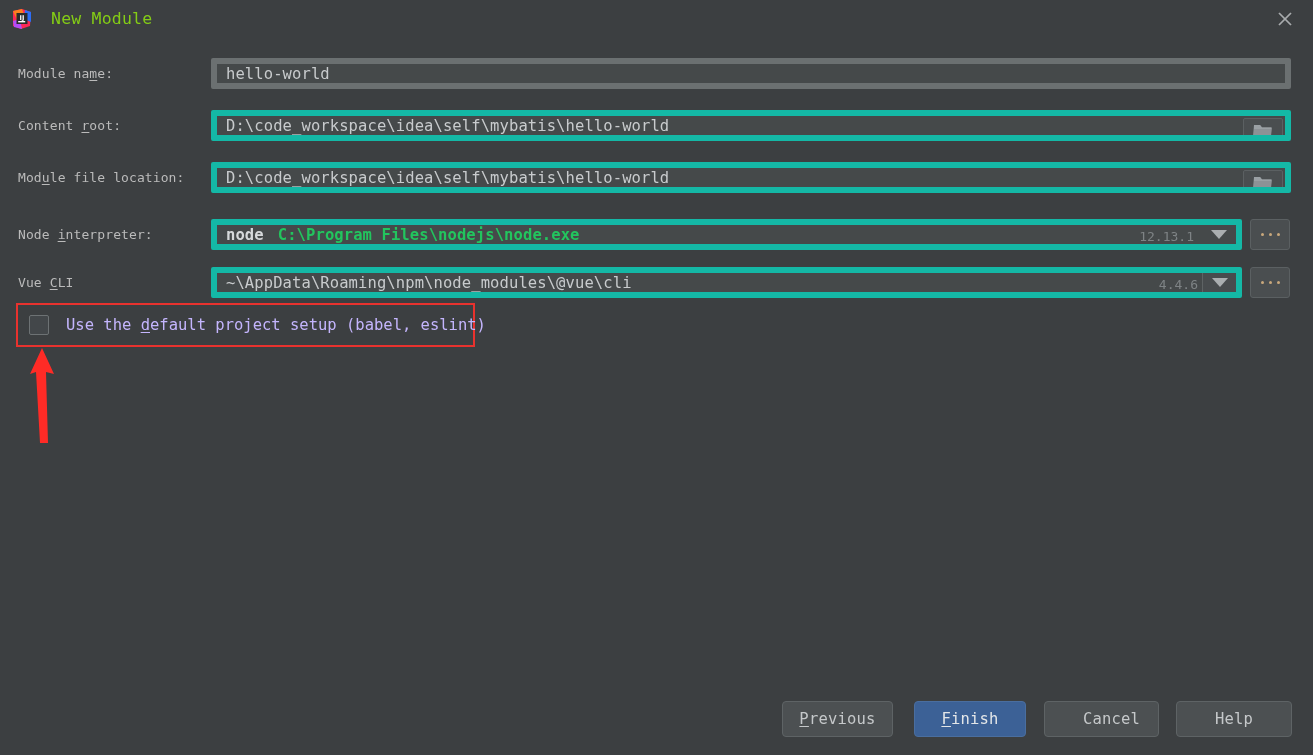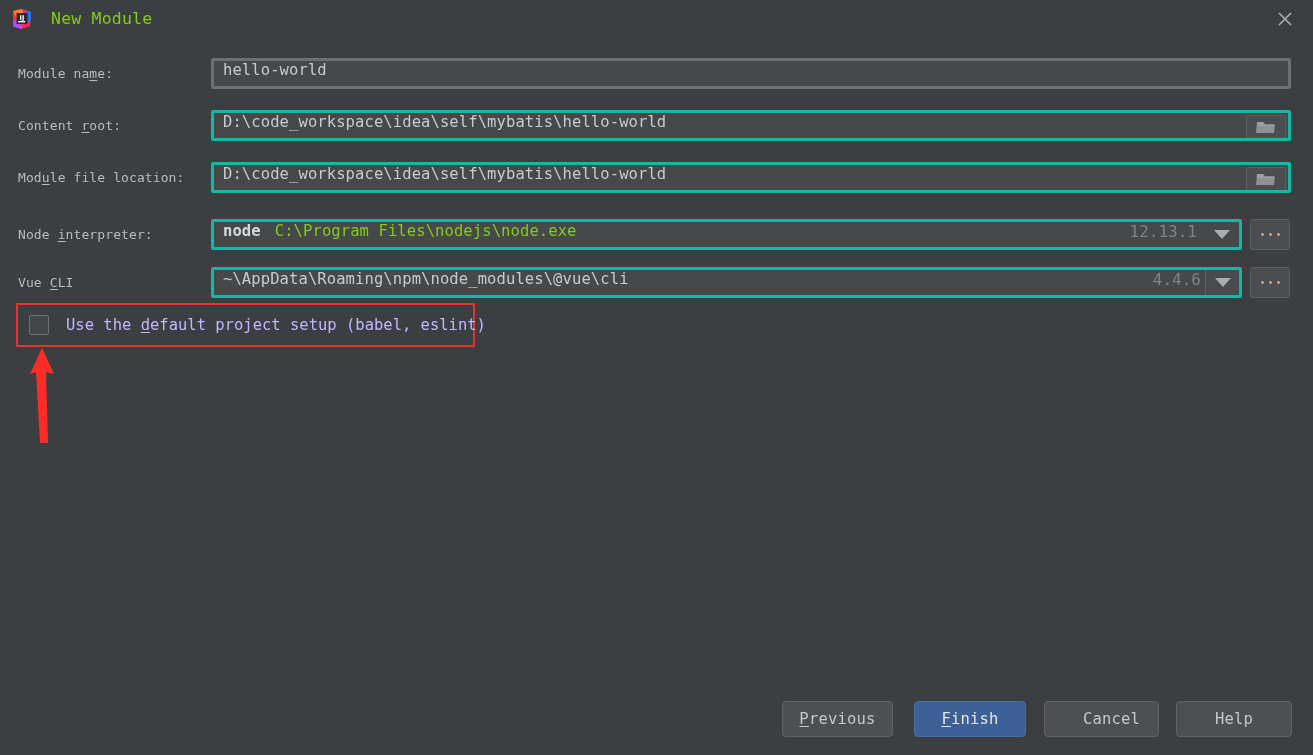--- a/index.html
+++ b/index.html
@@ -57,54 +57,54 @@
     font-size: 13px;
     color: #bbbbbb;
     white-space: nowrap;
     letter-spacing: 0.1px;
   }
   .lbl u { text-decoration: underline; text-underline-offset: 2px; }
 
   .field {
     height: 31px;
     background: #45494a;
-    border: 3px solid #14b8a6;
+    border: 6px solid #14b8a6;
     border-radius: 2px;
     display: flex;
-    align-items: flex-start;
+    align-items: flex-end;
     overflow: hidden;
     position: relative;
   }
   .field.focused { border-color: #6b7071; }
   .fval {
     font-size: 15.5px;
     color: #c8cbcd;
     padding-left: 9px;
     white-space: nowrap;
     overflow: hidden;
     letter-spacing: 0.1px;
   }
-  .fval.dim { color: #84cc16; }
+  .fval.dim { color: #22c55e; font-weight: bold; }
   .fval.strong { color: #d6d9db; font-weight: bold; }
 
   
   .folder-btn {
     position: absolute;
     right: 2px; top: 2px;
     width: 40px; height: 25px;
     background: #4a4e50;
     border: 1px solid #5b6062;
     border-radius: 2px;
     display: flex; align-items: center; justify-content: center;
     cursor: pointer;
   }
 
   .version {
     margin-left: auto;
-    font-size: 16px;
+    font-size: 13px;
     color: #7e8385;
     padding-right: 8px;
     white-space: nowrap;
   }
   .caret-box {
     width: 34px;
     height: 100%;
     display: flex; align-items: center; justify-content: center;
     cursor: pointer;
     flex: 0 0 auto;

